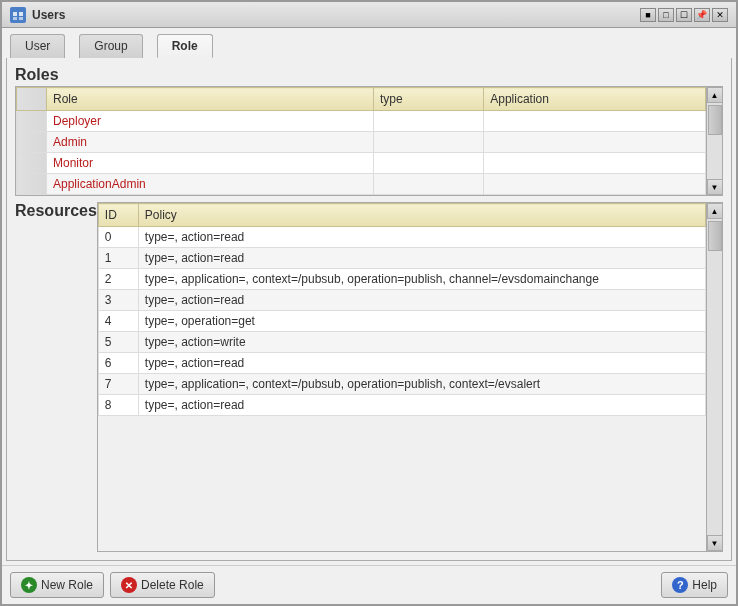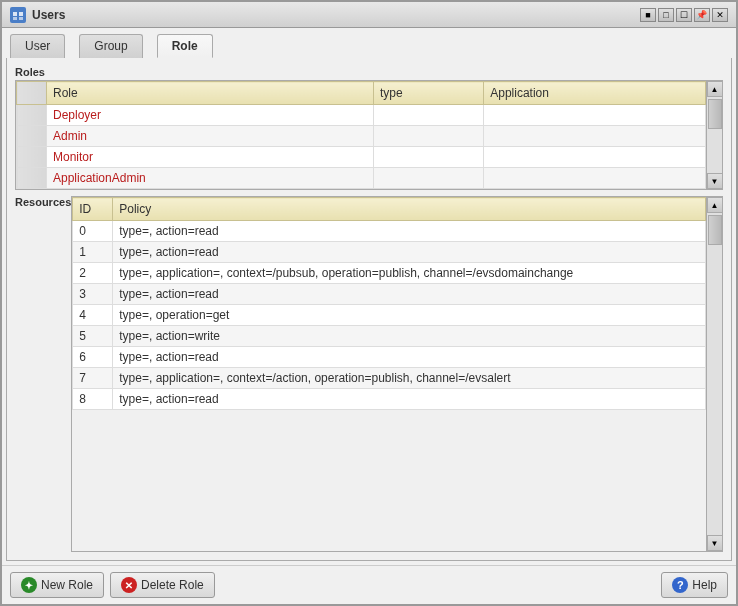--- a/index.html
+++ b/index.html
@@ -93,21 +93,21 @@
       background: #f0f0f0;
       border: 1px solid #aaa;
       margin: 0 4px 4px 4px;
       border-top: none;
       display: flex;
       flex-direction: column;
       gap: 6px;
       overflow: hidden;
     }
     .section-label {
-      font-size: 11px;
+      font-size: 16px;
       font-weight: bold;
       color: #333;
       margin-bottom: 2px;
     }
     .table-container {
       border: 1px solid #aaa;
       background: white;
       overflow: hidden;
     }
     .table-wrapper {
@@ -437,21 +437,21 @@
                 <tr>
       <td class="id-col">5</td>
       <td>type=<deployment>, action=write</deployment></td>
     </tr>
                 <tr>
       <td class="id-col">6</td>
       <td>type=<application>, action=read</application></td>
     </tr>
                 <tr>
       <td class="id-col">7</td>
-      <td>type=<channel>, application=, context=/action, operation=publish, channel=/evsalert</channel></td>
+      <td>type=<channel>, application=, context=/pubsub, operation=publish, context=/evsalert</channel></td>
     </tr>
                 <tr>
       <td class="id-col">8</td>
       <td>type=<domain>, action=read</domain></td>
     </tr>
               </tbody>
           </table>
         </div>
         <div class="scrollbar-track">
           <div class="scrollbar-btn">▲</div>

